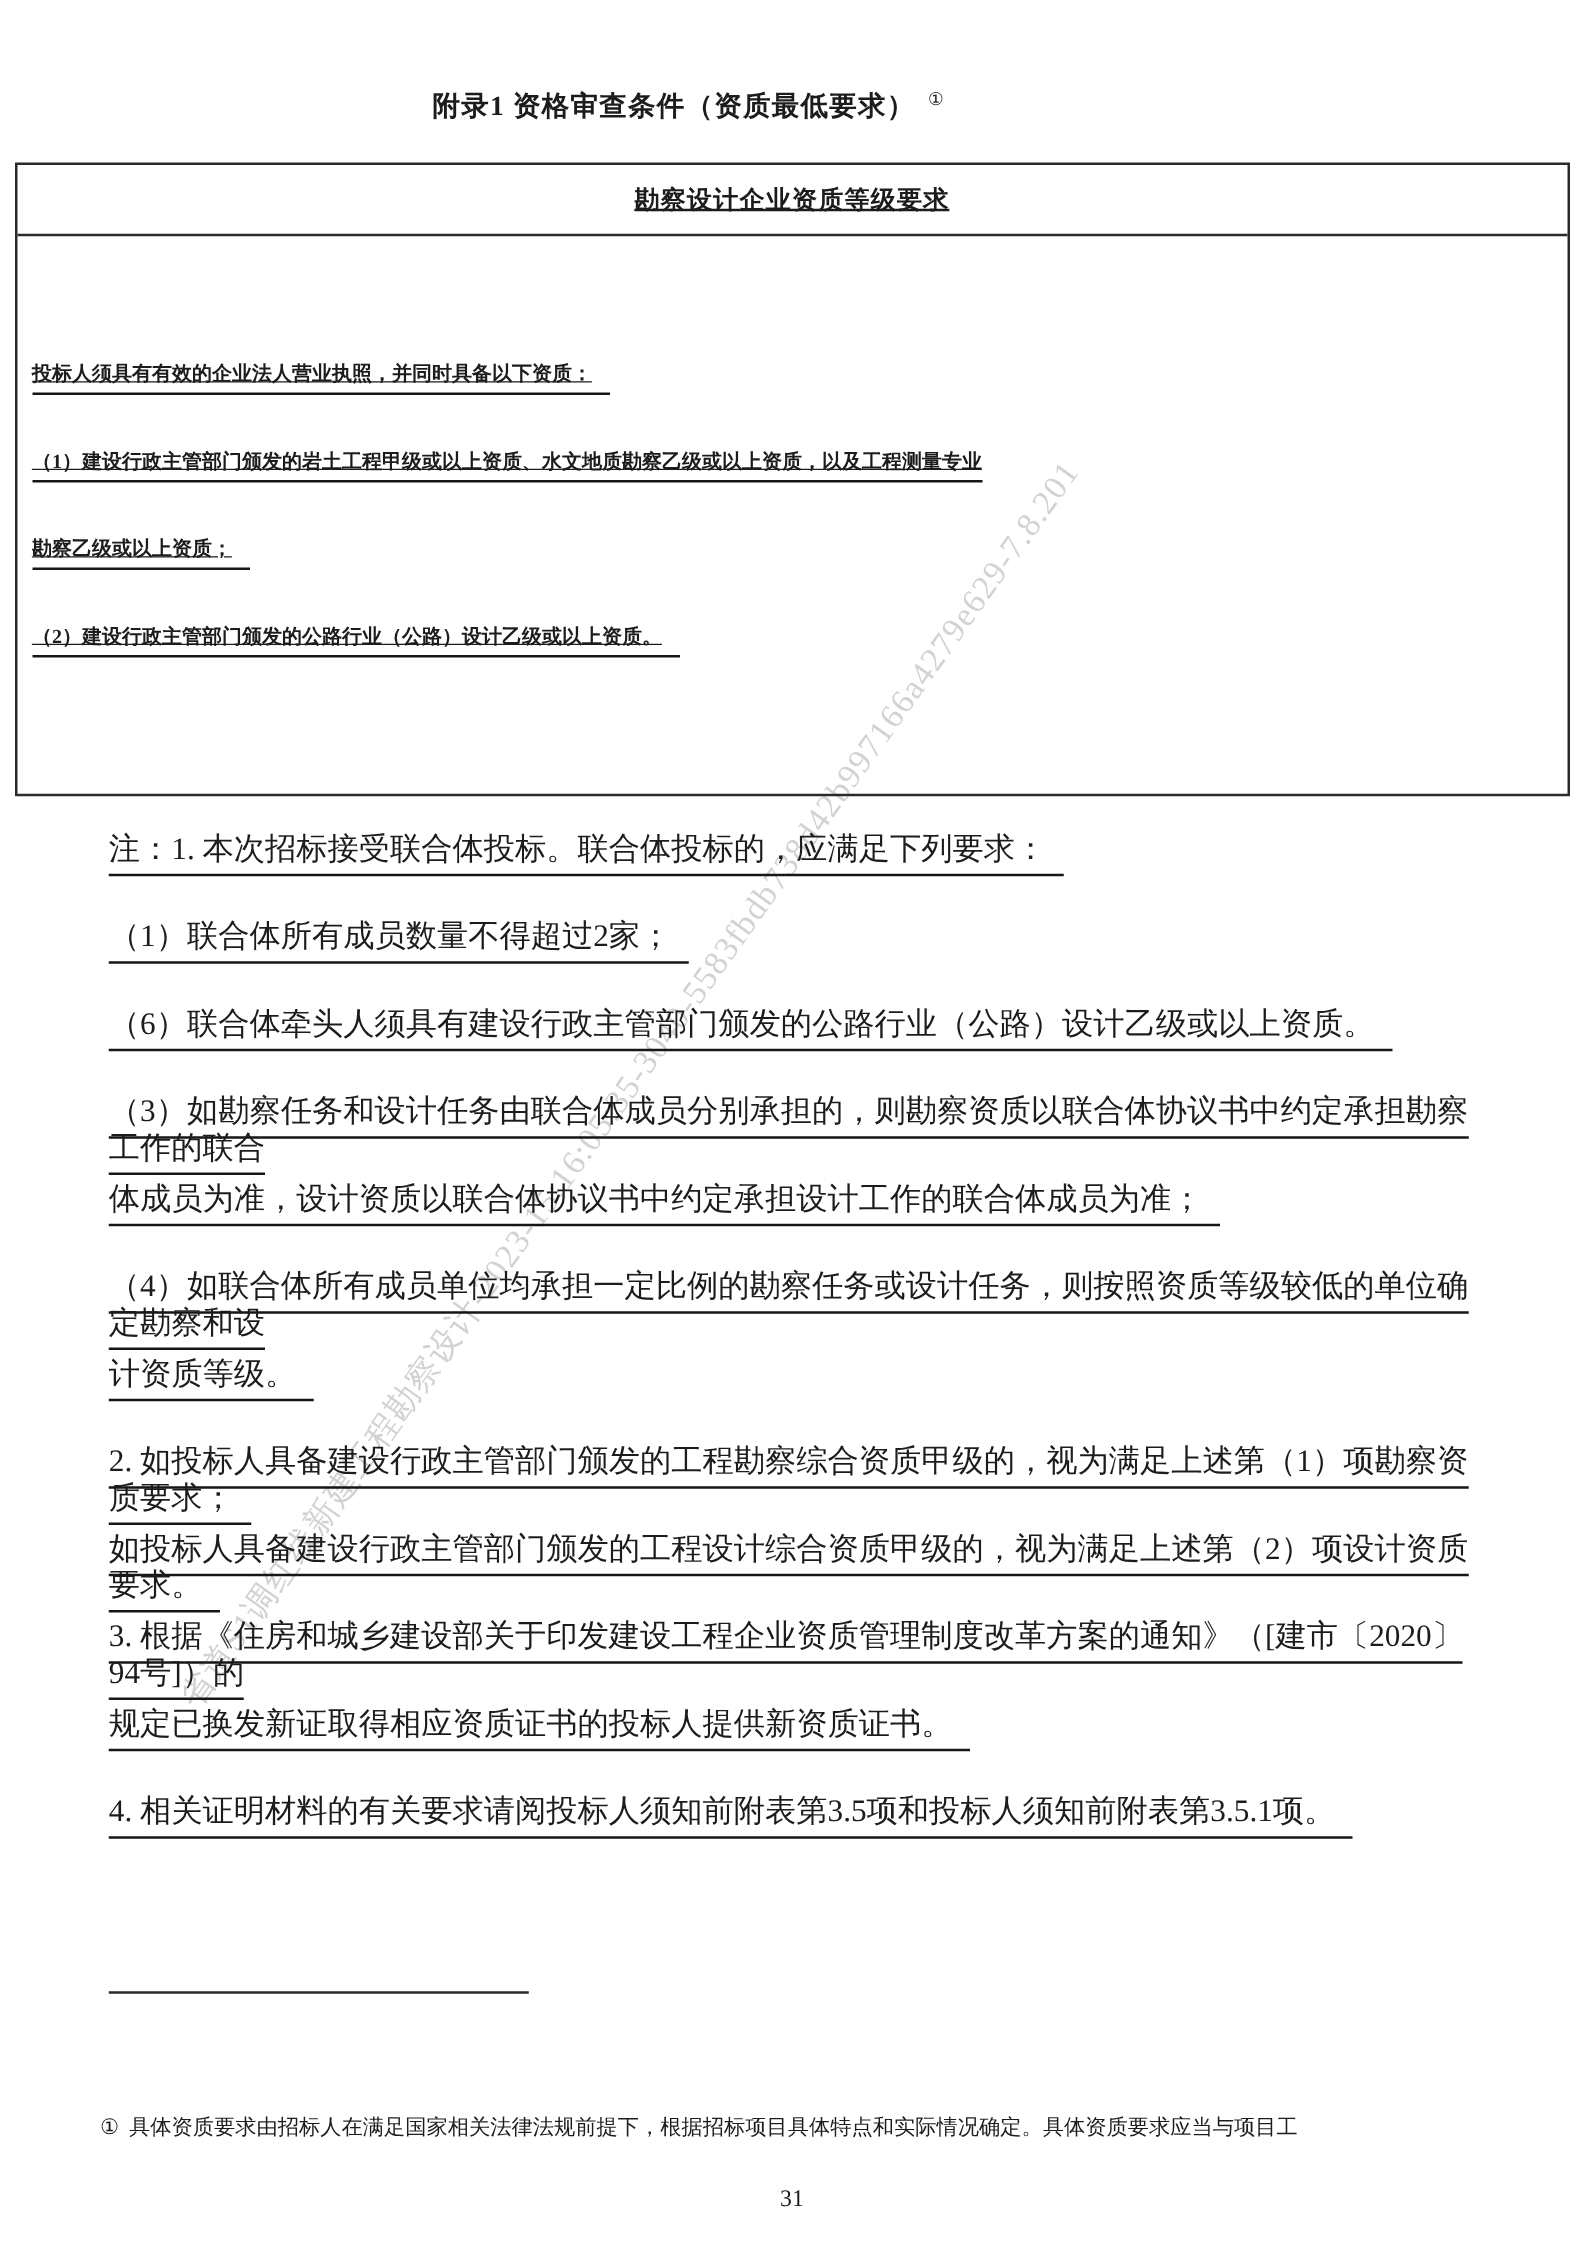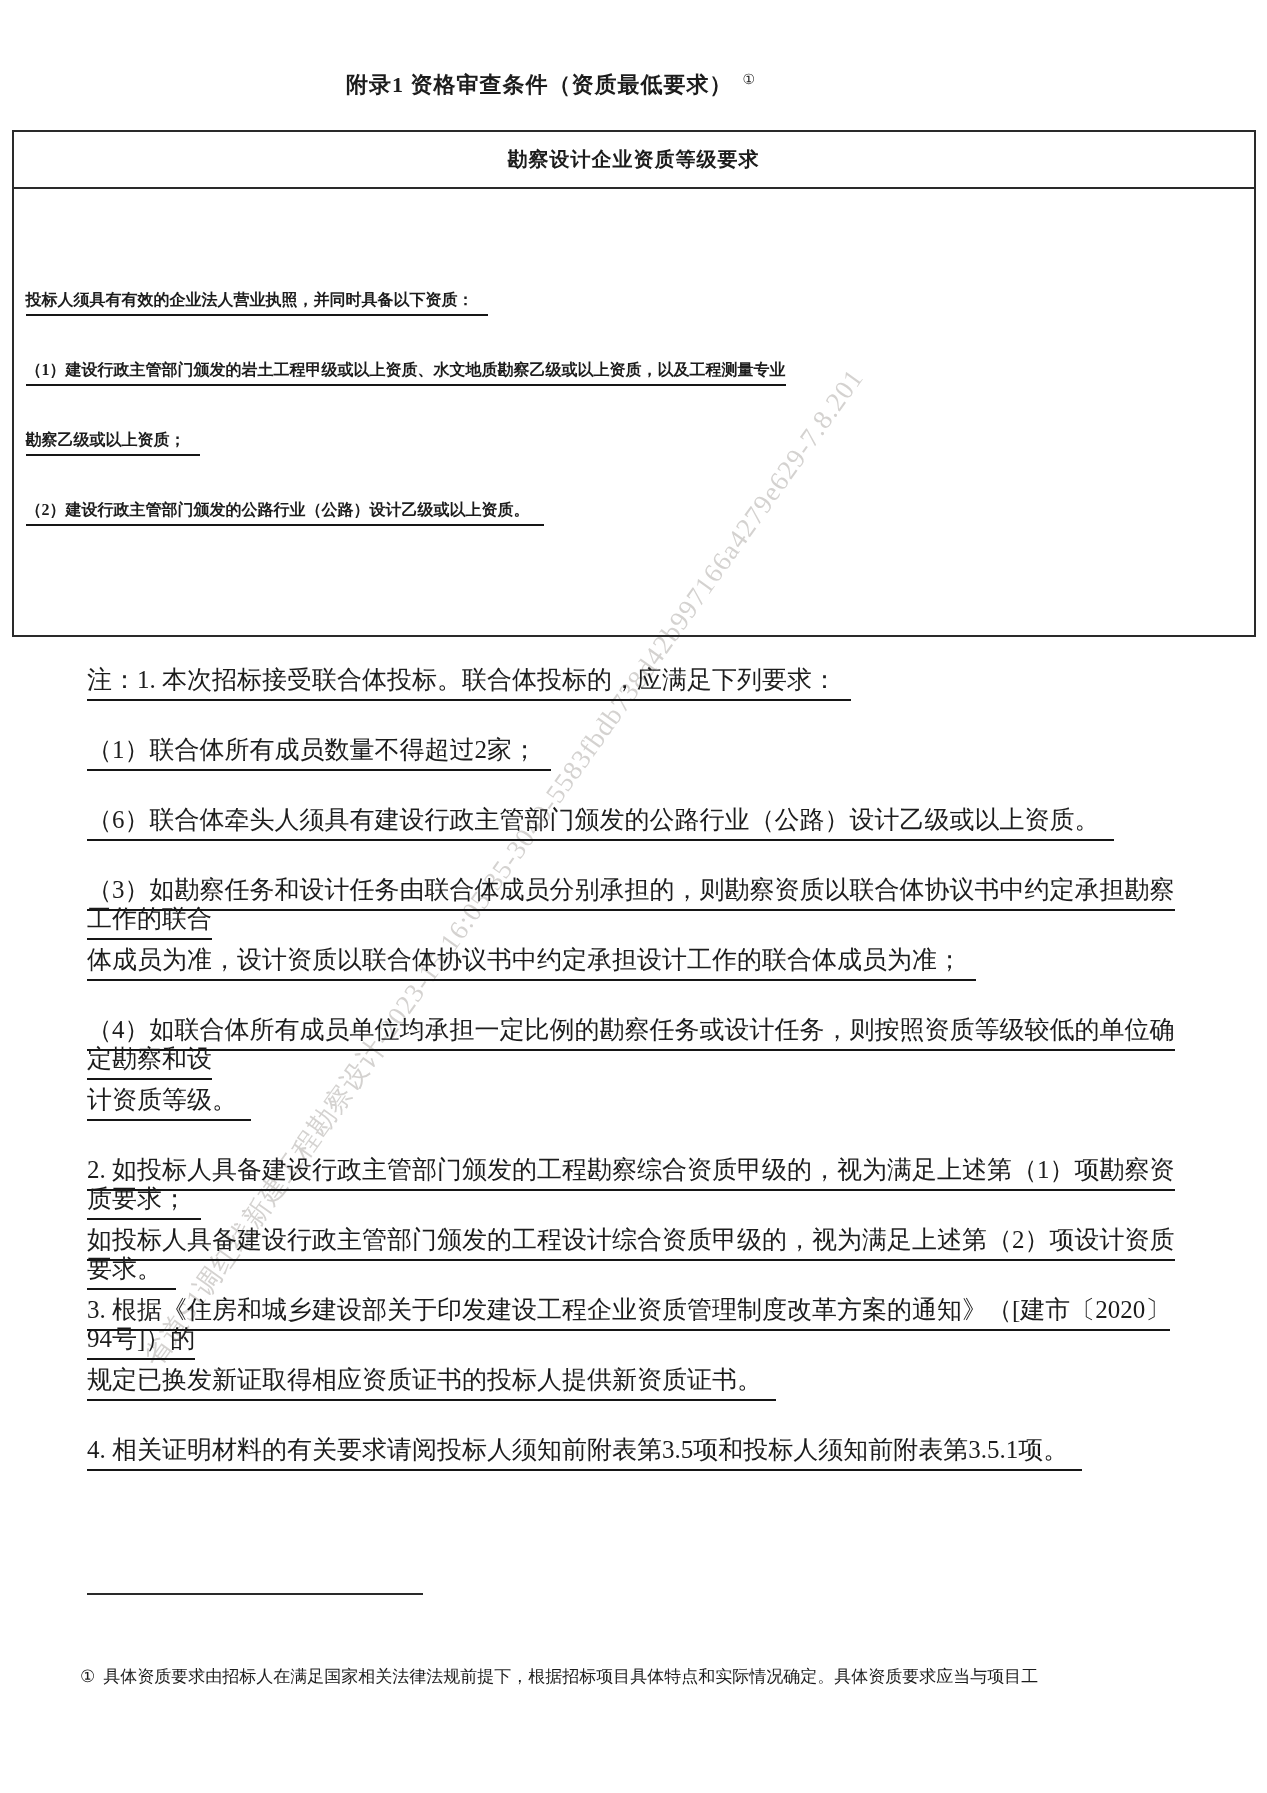--- a/index.html
+++ b/index.html
@@ -34,20 +34,21 @@
     text-align:center;
     font-size:22px;font-weight:700;
     letter-spacing:1px;
   }
   .title-row sup{font-size:14px;font-weight:400;margin-left:10px;}
   
   .qual-table{
     width:1244px;margin:30px auto 0;
     border:2px solid #2a2a2a;
     box-sizing:border-box;
+    text-decoration:underline;
   }
   .qt-header{
     height:55px;
     border-bottom:2px solid #2a2a2a;
     display:flex;align-items:center;justify-content:center;
     font-size:20px;font-weight:600;letter-spacing:1px;
   }
   .qt-body{
     height:446px;
     box-sizing:border-box;
@@ -68,25 +69,24 @@
   }
   
   .footnote-rule{
     width:336px;
     margin:88px 0 0 87px;
     border-top:2px solid #2a2a2a;
     height:0;
   }
   .footnote{
     width:1100px;
-    margin:72px 0 0 80px;
+    margin:96px 0 0 80px;
     font-size:17px;font-weight:400;
     line-height:22px;
     white-space:nowrap;
-    font-family:Liberation Mono, monospace;
   }
   .footnote .fn-marker{margin-right:8px;}
   .pageno{
     margin-top:36px;
     text-align:center;
     font-size:19px;font-weight:400;
   }
 </style>
 </head>
 <body>
@@ -121,15 +121,16 @@
       <div class="row"><span class="ul pad">如投标人具备建设行政主管部门颁发的工程设计综合资质甲级的，视为满足上述第（2）项设计资质要求。</span></div>
       <div class="row"><span class="ul">3. 根据《住房和城乡建设部关于印发建设工程企业资质管理制度改革方案的通知》（[建市〔2020〕94号]）的</span></div>
       <div class="row"><span class="ul pad">规定已换发新证取得相应资质证书的投标人提供新资质证书。</span></div>
       <div class="row"><span class="ul pad">4. 相关证明材料的有关要求请阅投标人须知前附表第3.5项和投标人须知前附表第3.5.1项。</span></div>
     </div>
 
     <div class="footnote-rule"></div>
 
     <div class="footnote"><span class="fn-marker">①</span><span>具体资质要求由招标人在满足国家相关法律法规前提下，根据招标项目具体特点和实际情况确定。具体资质要求应当与项目工</span></div>
 
+    <div class="pageno">31</div>
 
   </div>
 </div>
 
 </body></html>

